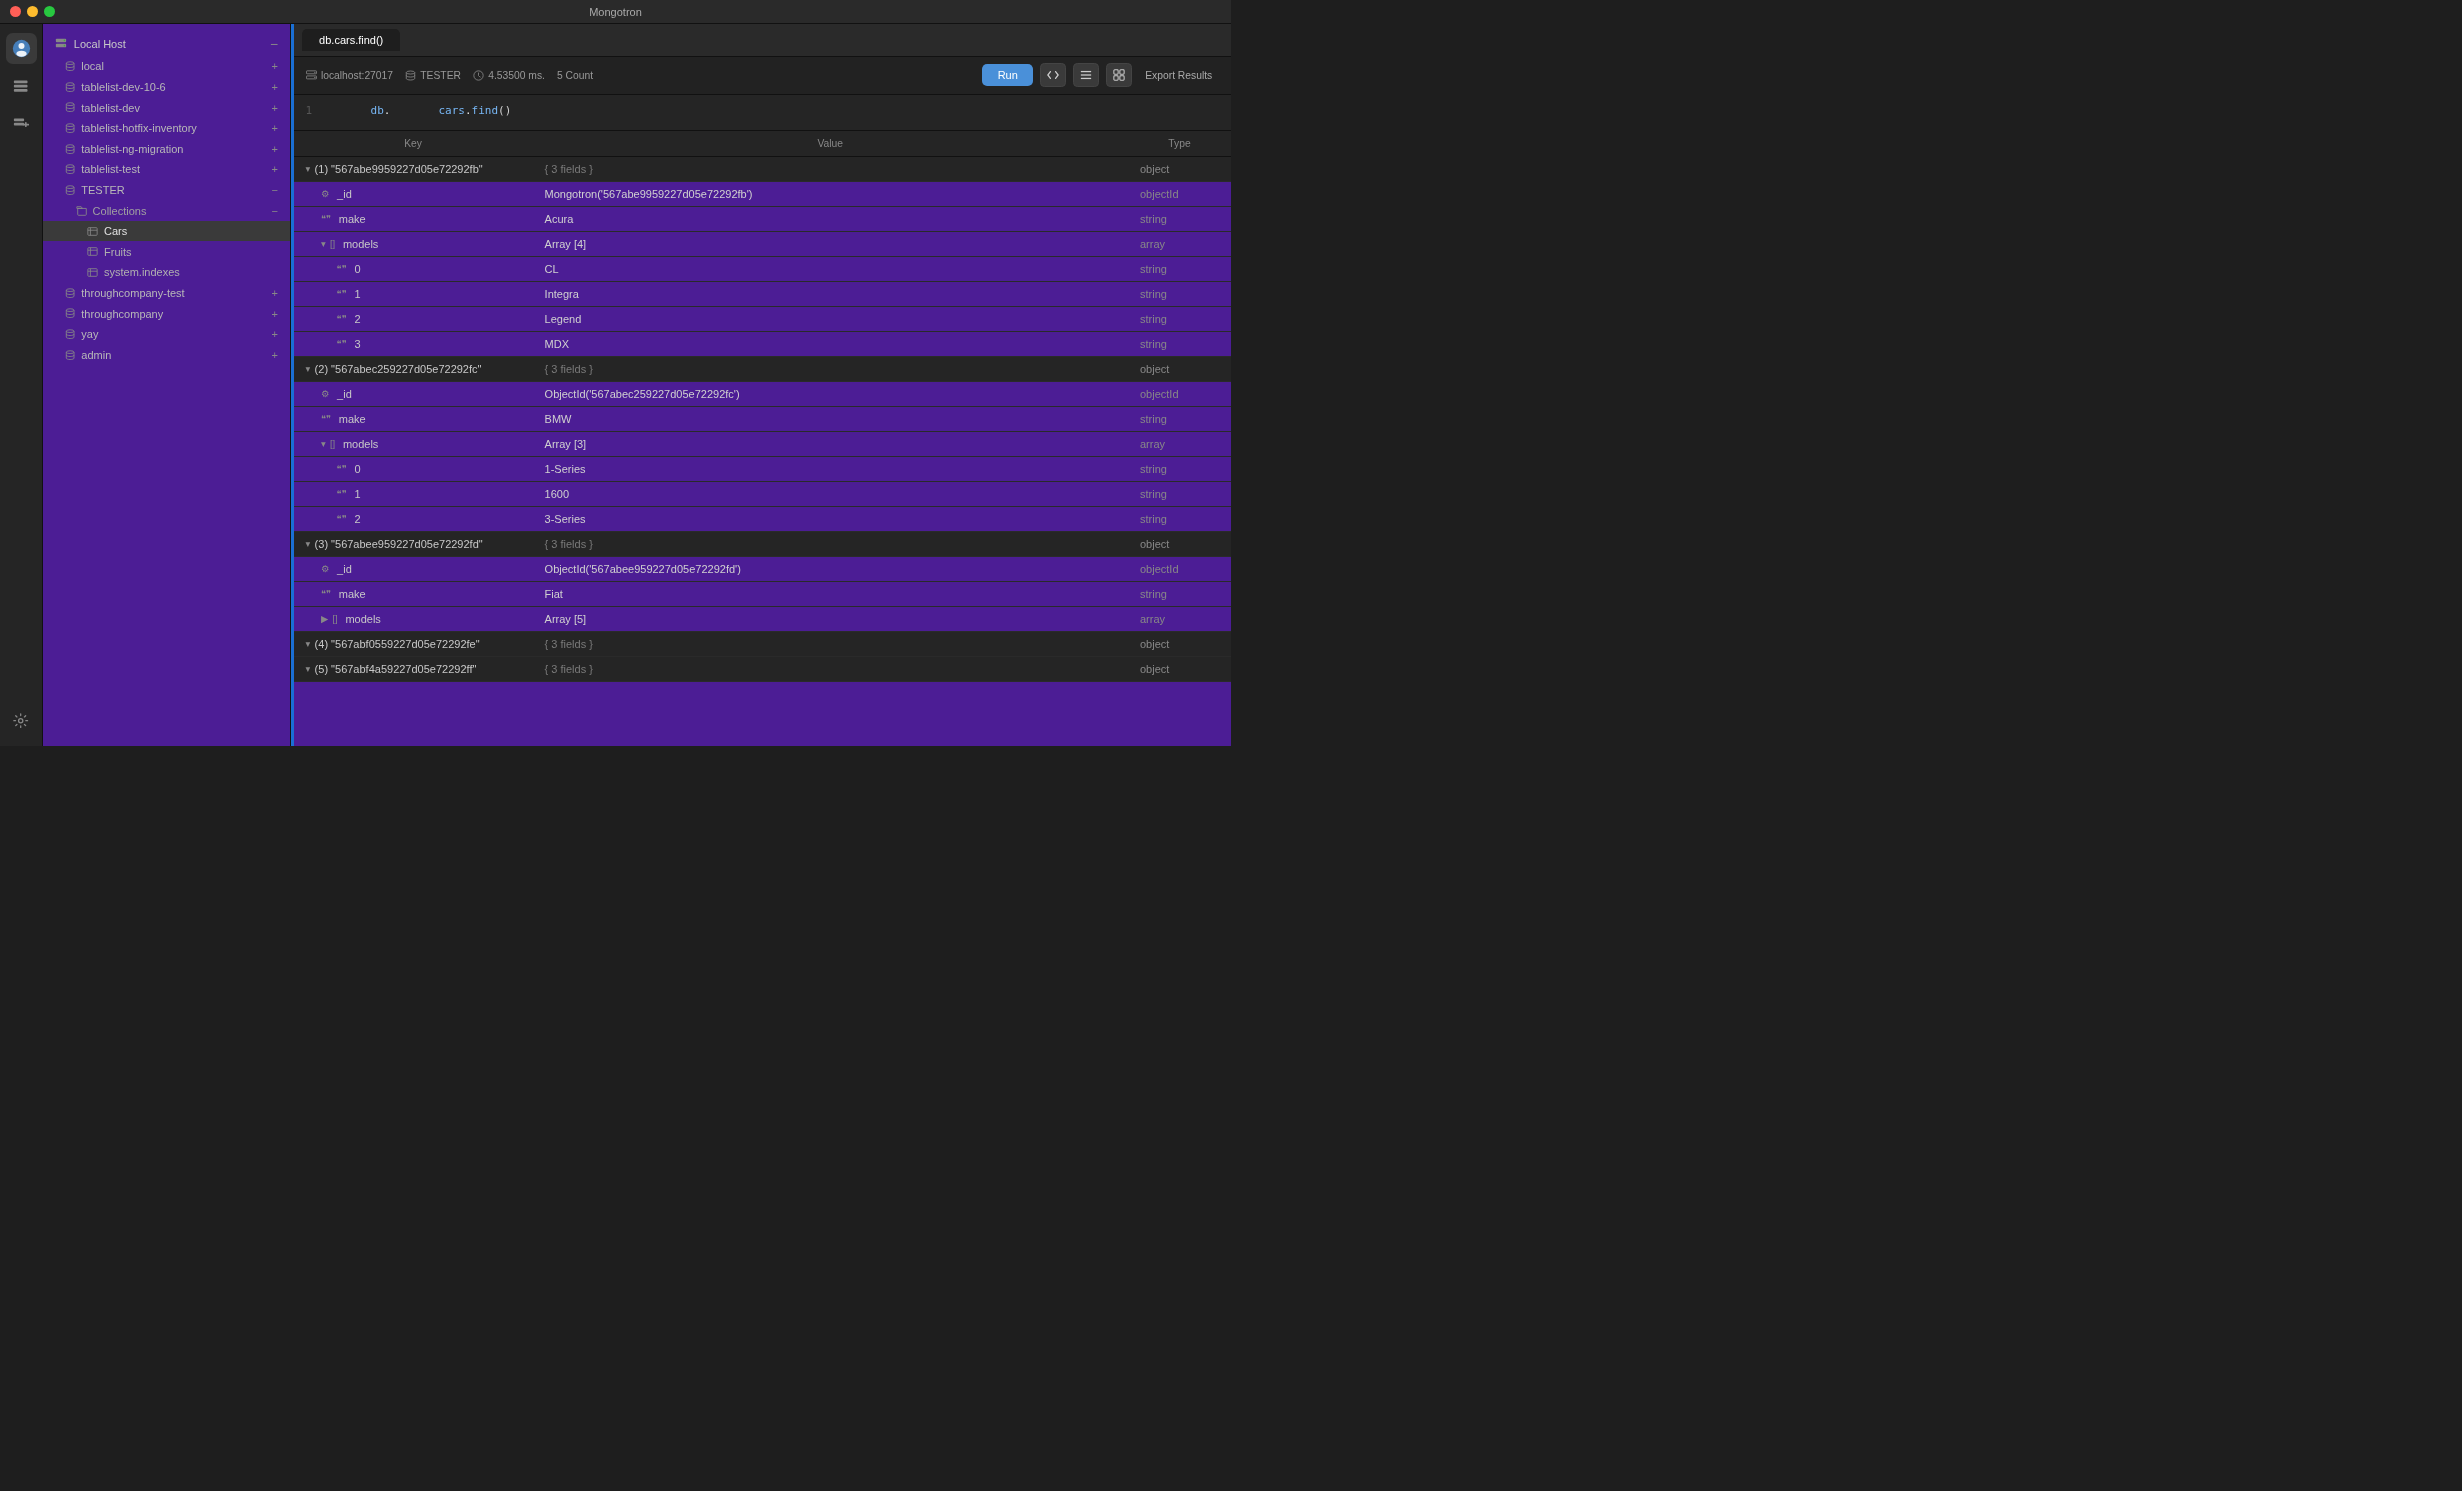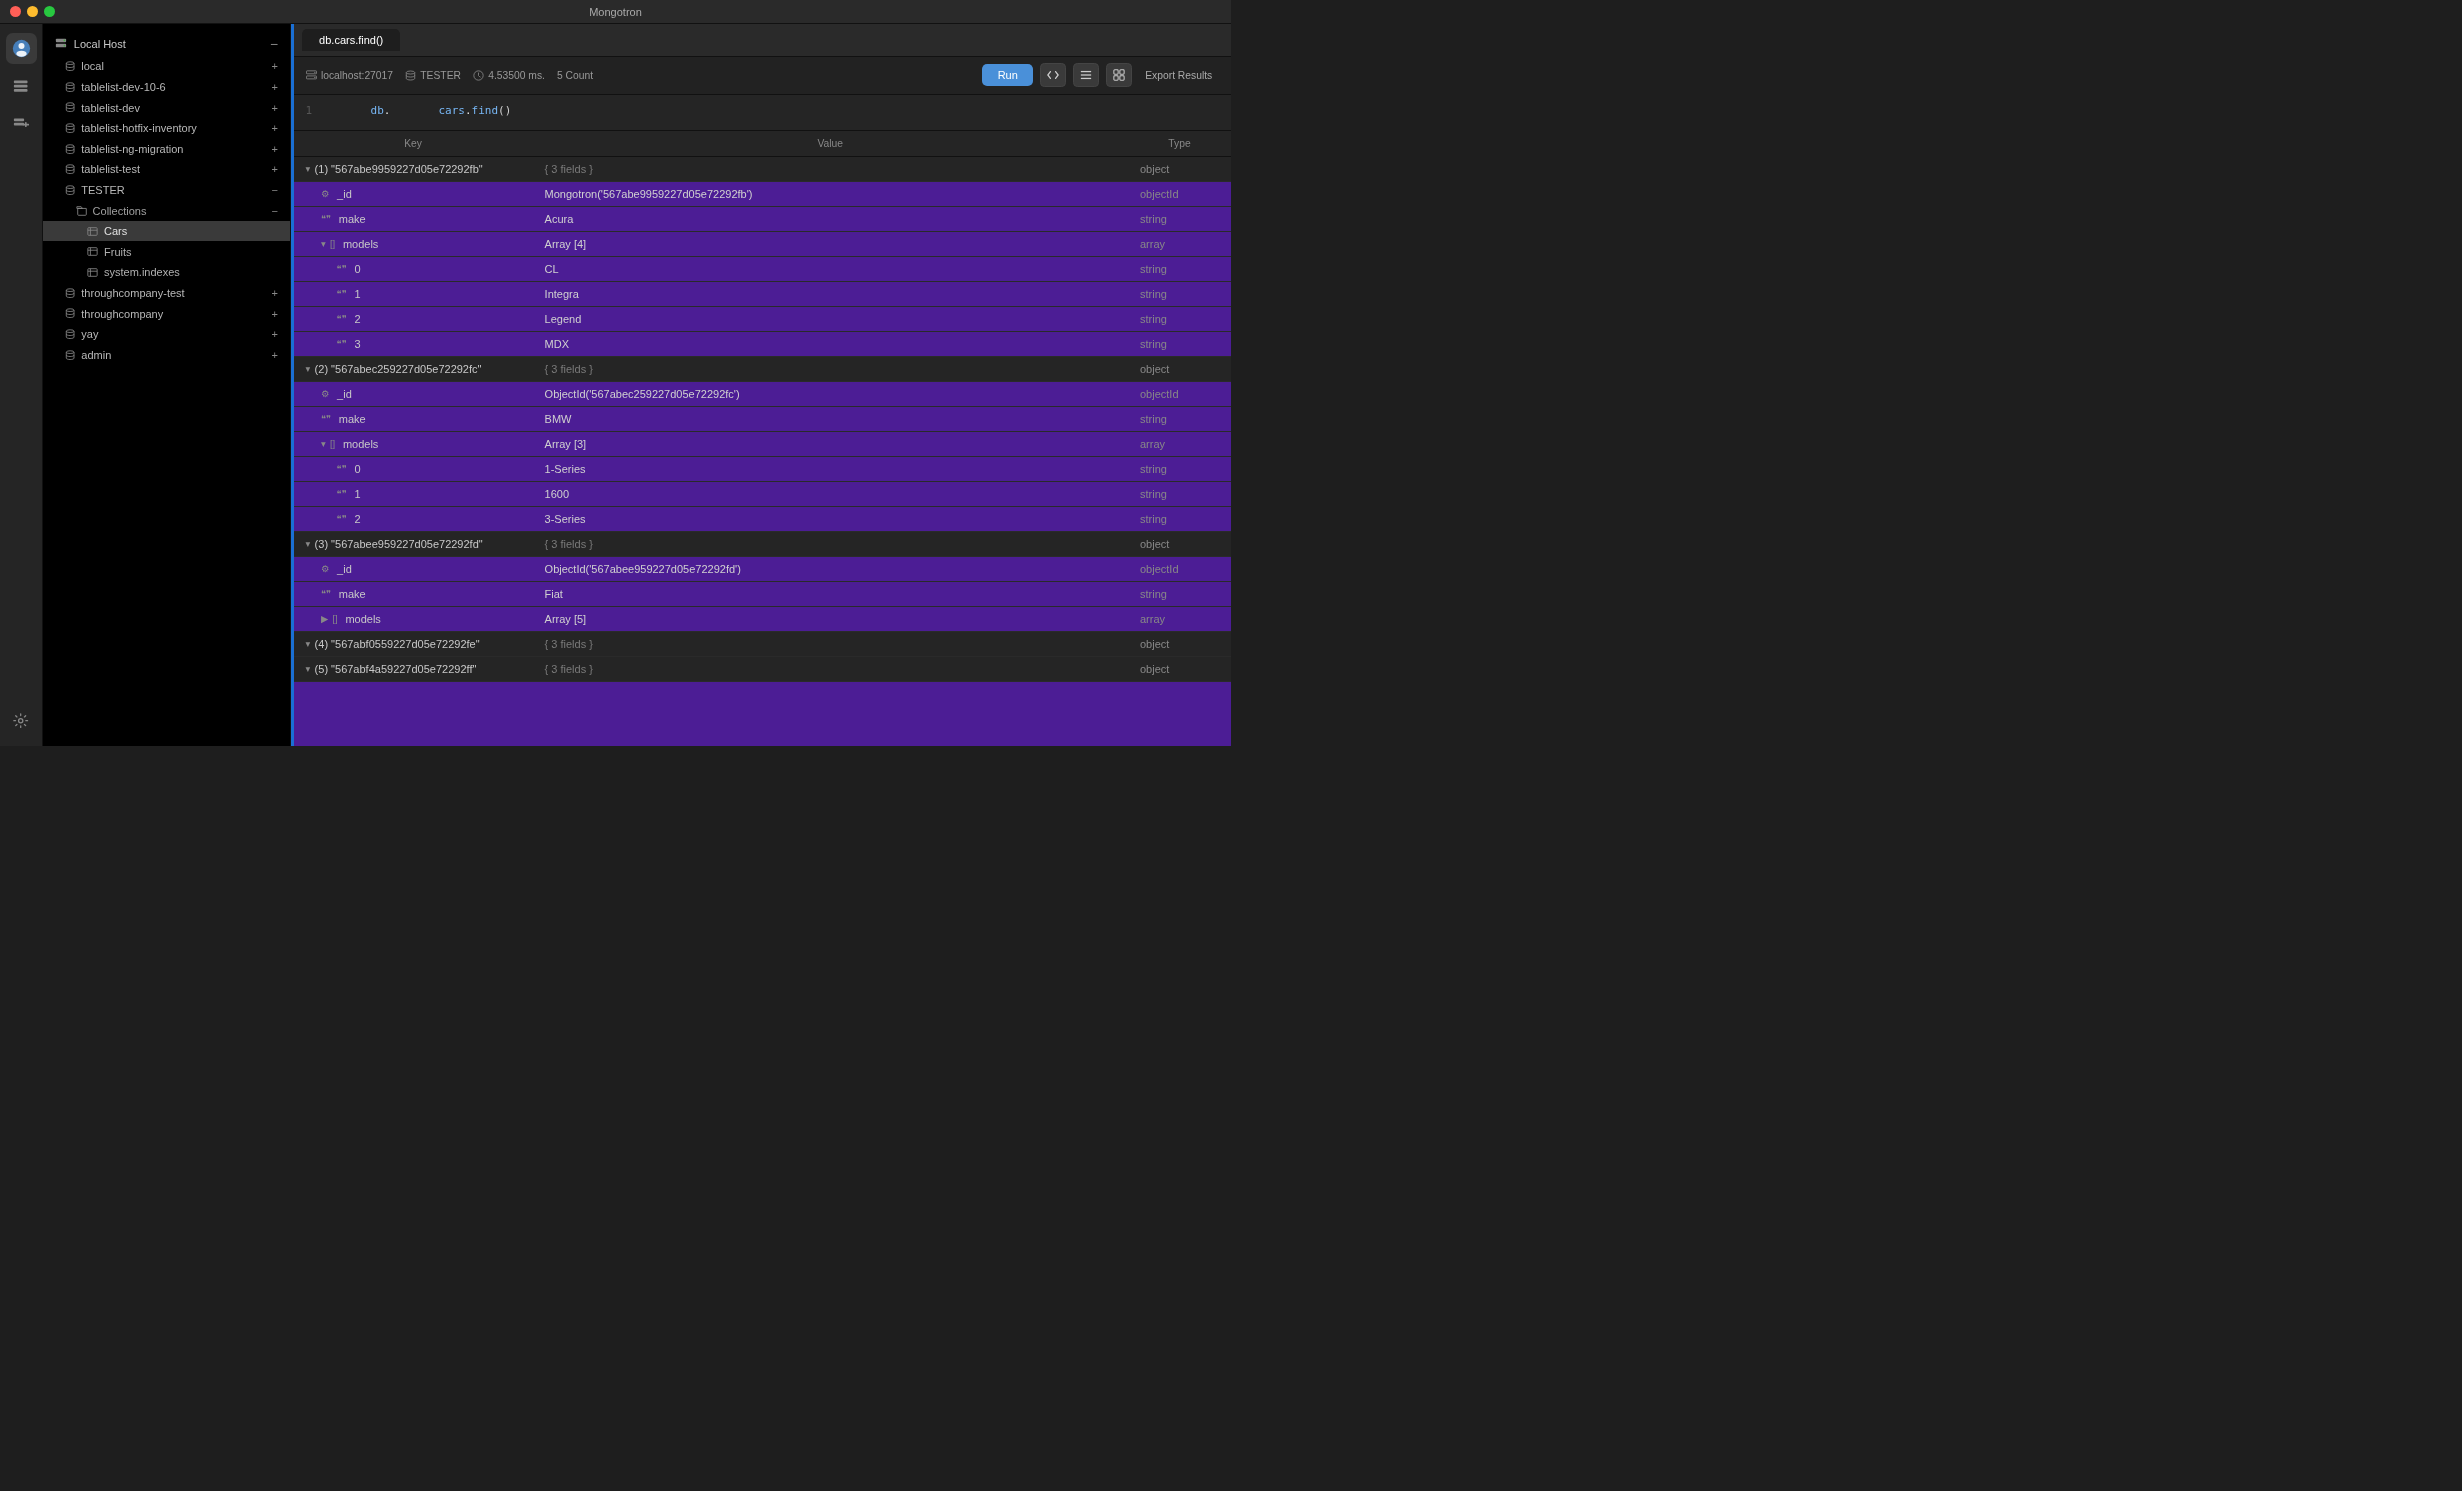--- a/index.html
+++ b/index.html
@@ -76,21 +76,21 @@
       color: #fff;
     }
     .icon-btn-bottom {
       margin-top: auto;
       margin-bottom: 10.3px;
     }
 
     
     .sidebar {
       width: 248px;
-      background: #000000;
+      background: #4c1d95;
       overflow-y: auto;
       border-right: 0.9px solid #111;
       padding: 8.5px 0;
     }
     .sidebar::-webkit-scrollbar { width: 5.1px; }
     .sidebar::-webkit-scrollbar-track { background: transparent; }
     .sidebar::-webkit-scrollbar-thumb { background: #555; border-radius: 2.6px; }
     .sidebar-host {
       display: flex;
       align-items: center;

